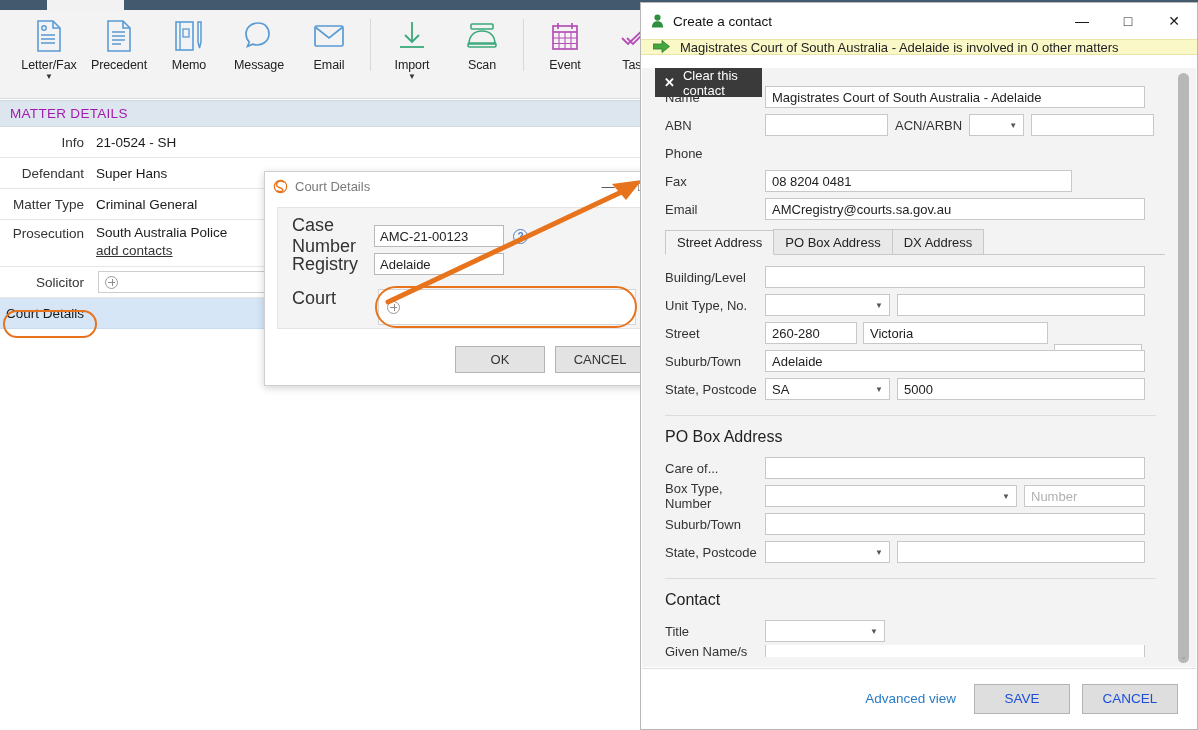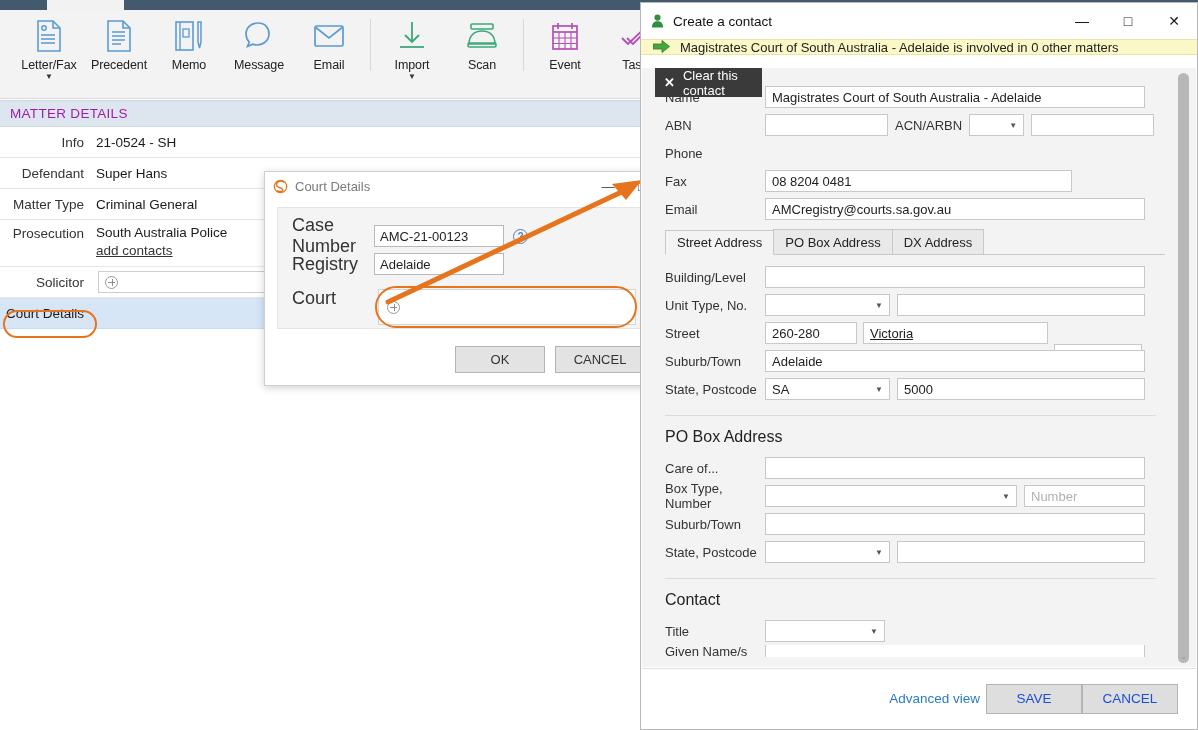--- a/index.html
+++ b/index.html
@@ -192,21 +192,21 @@
     background:#b7b7b7; border-radius:6px;
   }
   .cc-vsb .dn {
     position:absolute; left:0; bottom:2px; width:13px; text-align:center;
     font-size:9px; color:#9a9a9a;
   }
 
   .cc-footer {
     position:absolute; left:1px; right:1px; bottom:1px; height:60px;
     background:#ffffff; border-top:1px solid #e0e0e0;
-    display:flex; align-items:center; justify-content:flex-end; padding-right:18px; 
+    display:flex; align-items:center; justify-content:flex-end; padding-right:18px; gap:12px;
   }
   .adv-link { font-size:13.5px; color:#2a7bc4; text-decoration:none; margin-right:6px; }
   .btn-big {
     width:96px; height:30px; background:#dedede; border:1px solid #b4b4b4;
     font-size:13.5px; color:#1d4ed8; display:flex; align-items:center; justify-content:center;
   }
   .cut-row { overflow:hidden; height:12px; }
 </style>
 </head>
 <body>
@@ -477,21 +477,21 @@
           <div class="sel2" style="width:125px;">
             <span></span>
             <span class="ar">▼</span>
           </div>
           <div class="inp" style="width:248px;margin-left:7px;"></div>
         </div>
 
         <div class="frow">
           <div class="k">Street</div>
           <div class="inp" style="width:92px;">260-280</div>
-          <div class="inp" style="width:185px;margin-left:6px;text-decoration:underline;">Victoria</div>
+          <div class="inp" style="width:185px;margin-left:6px;">Victoria</div>
           <div class="sel2" style="width:88px;margin-left:6px;margin-top:43px;">
             <span>Square</span>
             <span class="ar">▼</span>
           </div>
         </div>
 
         <div class="frow">
           <div class="k">Suburb/Town</div>
           <div class="inp" style="width:380px;">Adelaide</div>
         </div>

